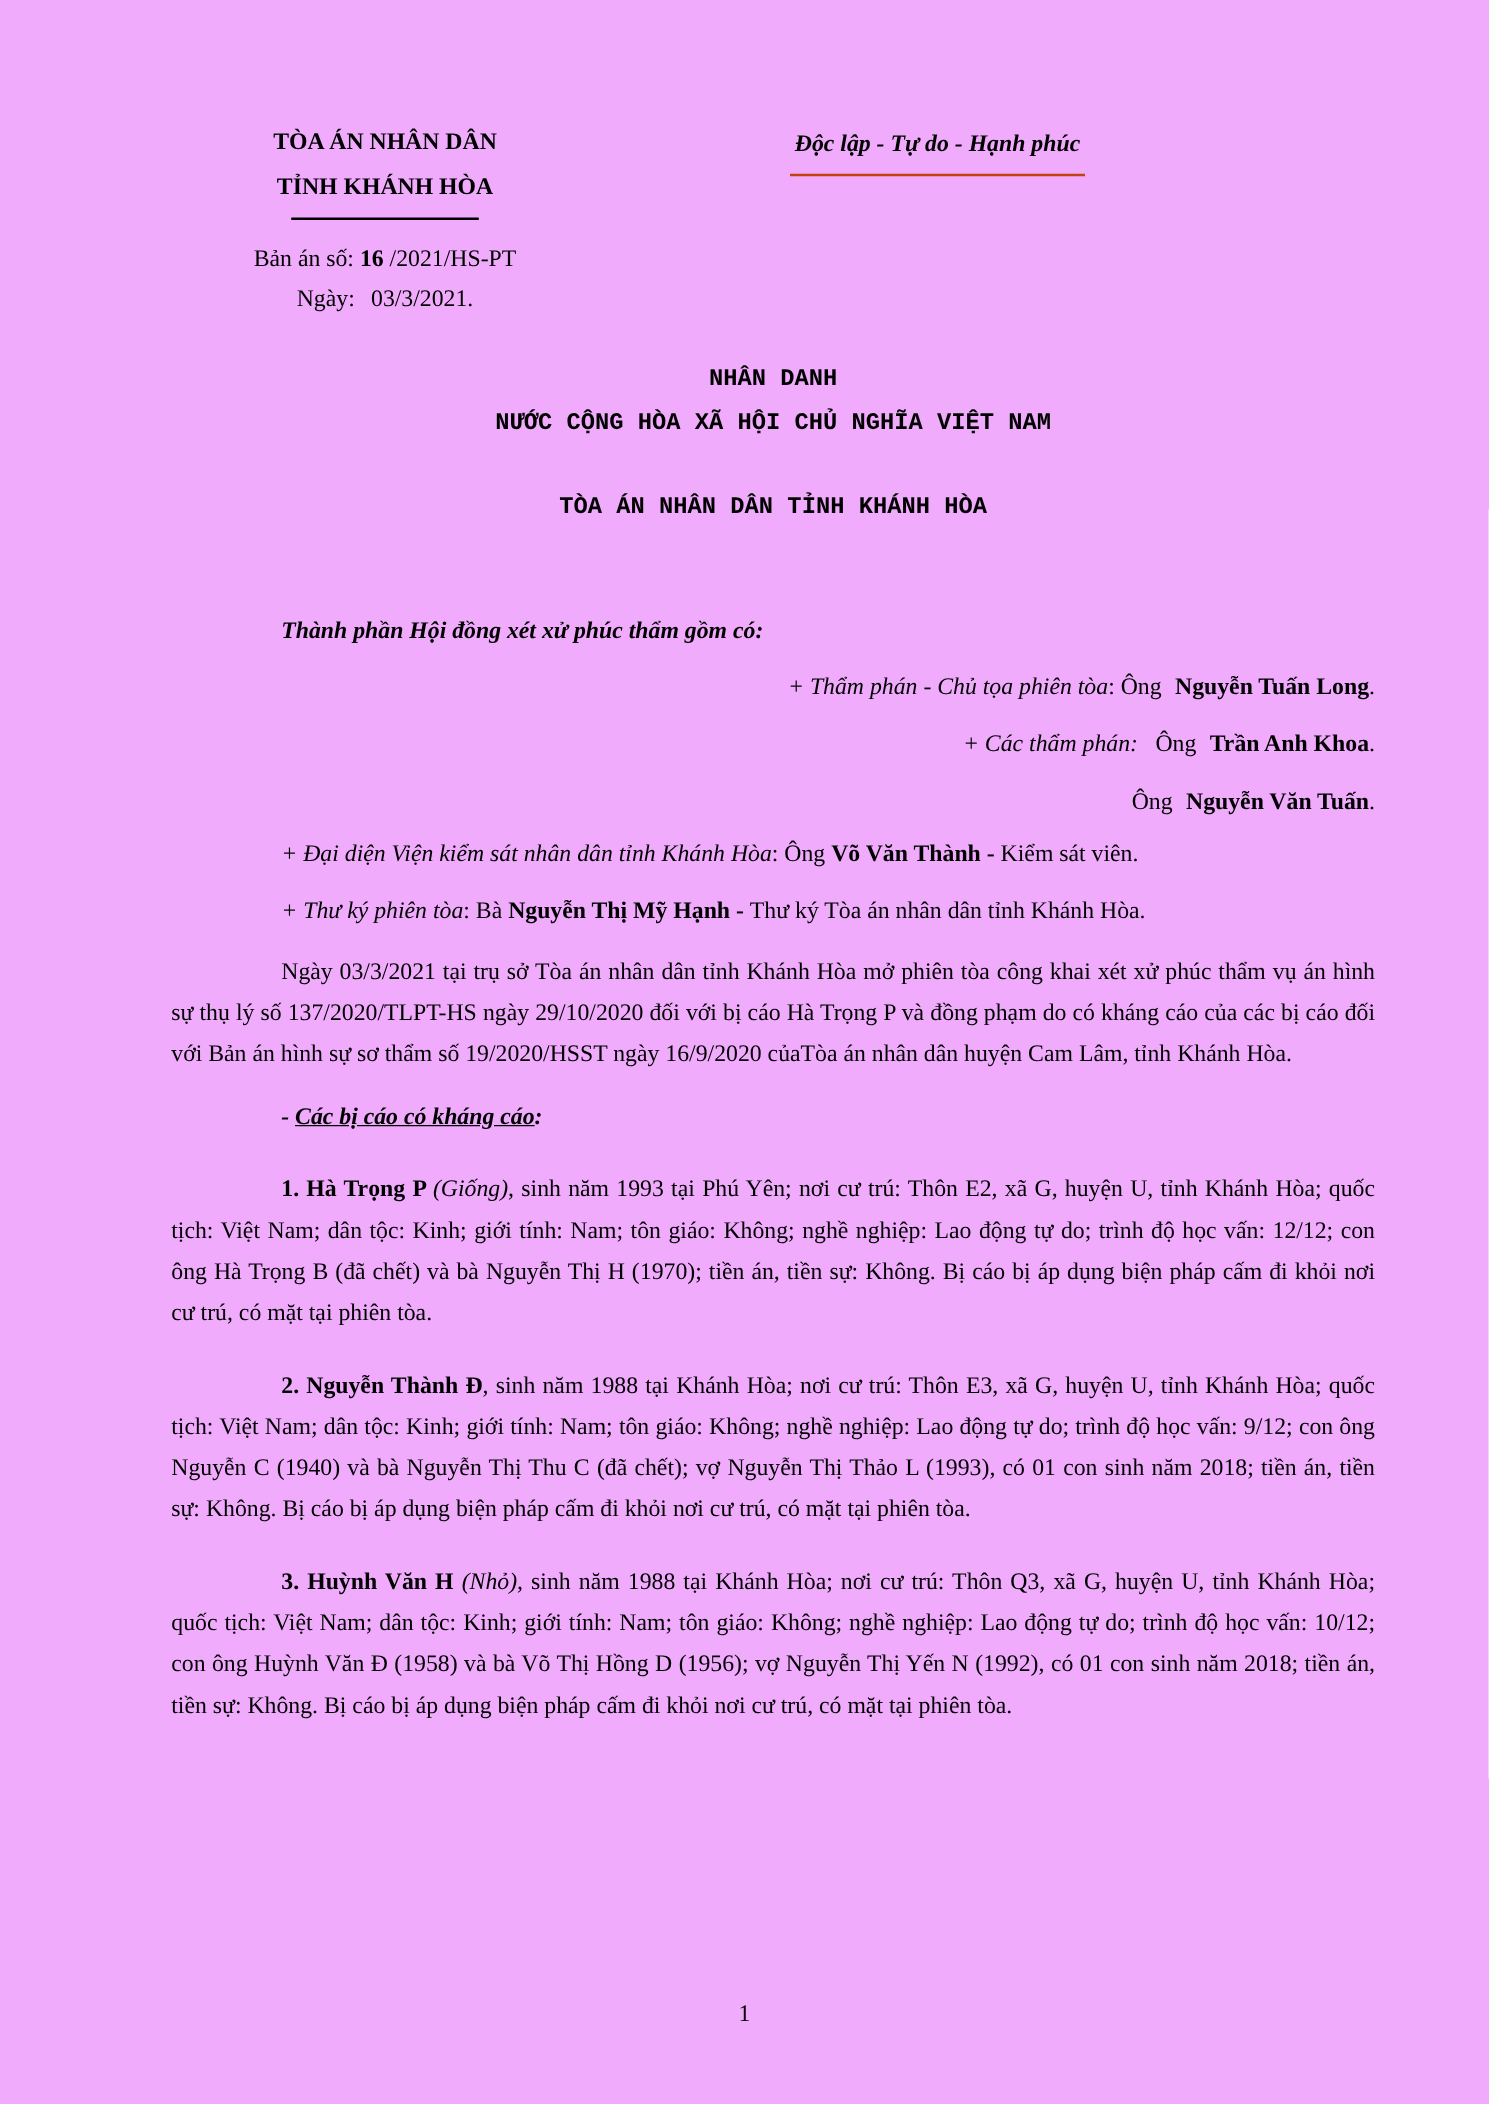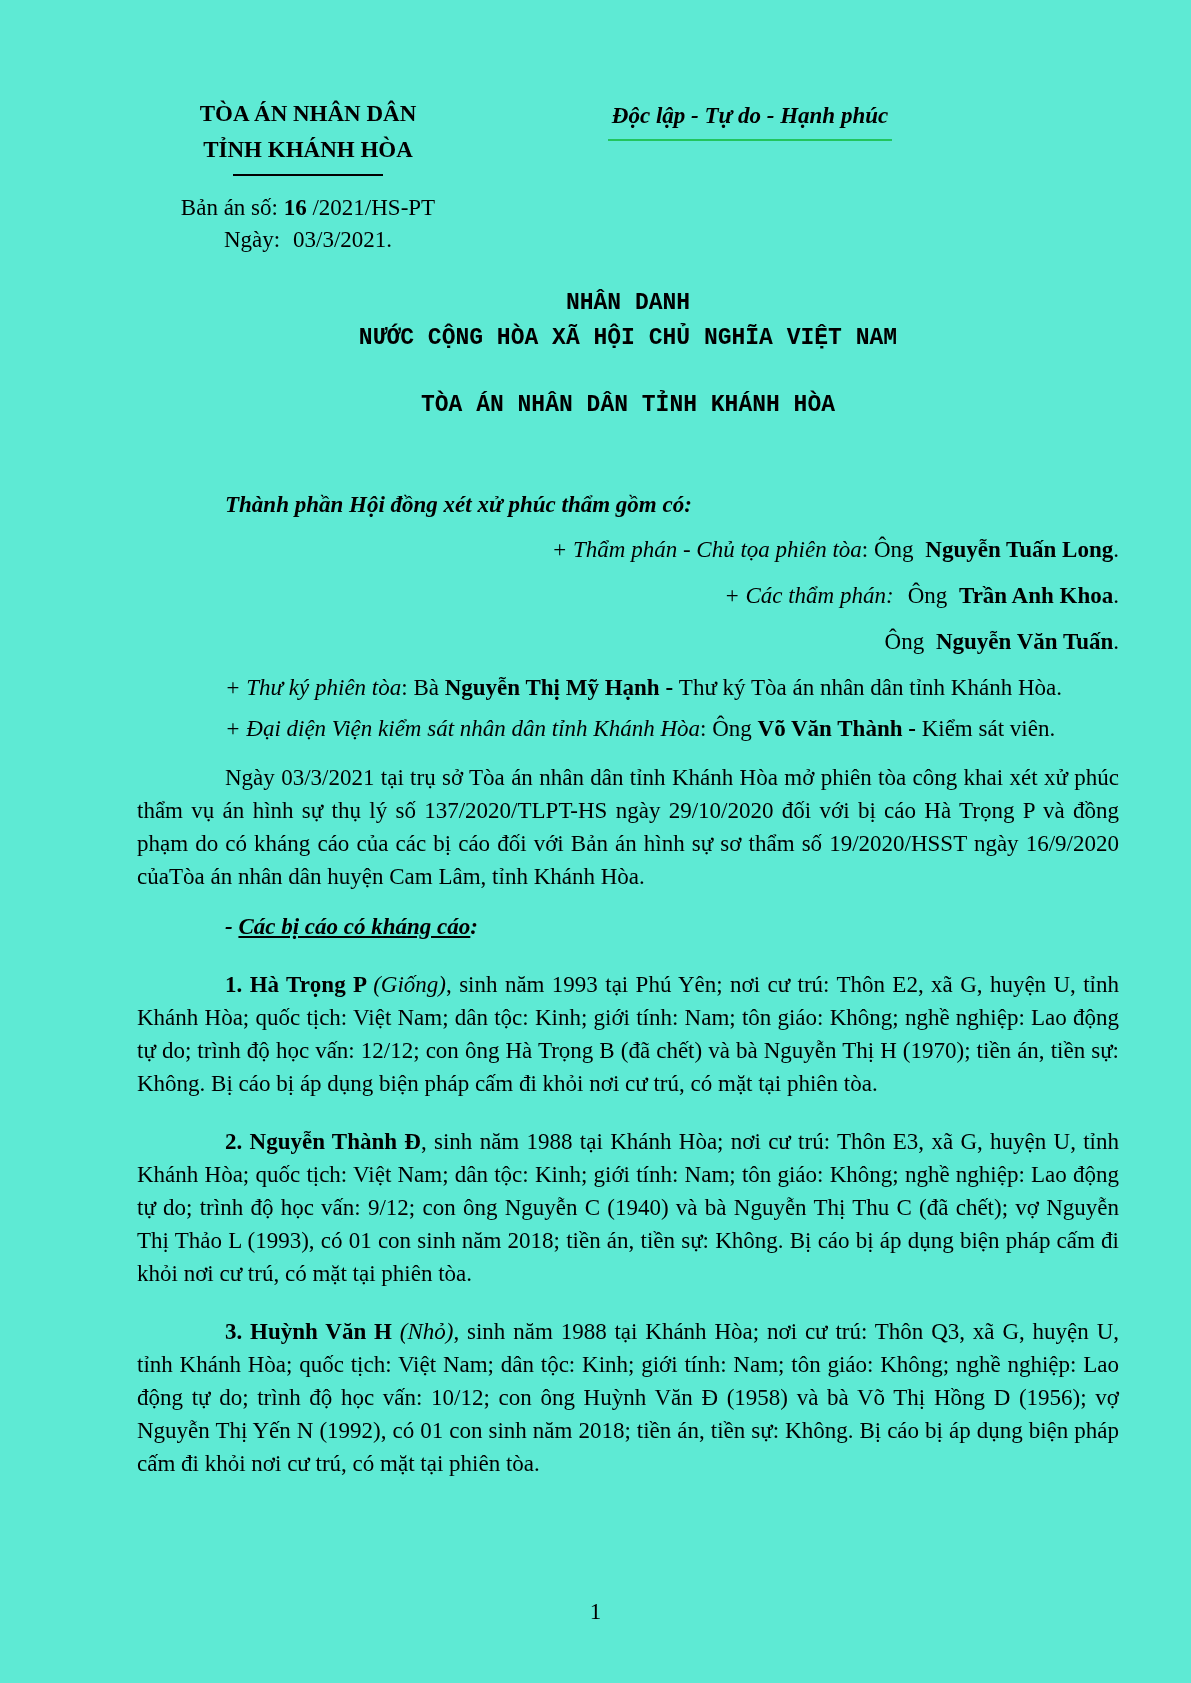--- a/index.html
+++ b/index.html
@@ -4,27 +4,27 @@
 <style>
   html, body {
     margin: 0;
     padding: 0;
     background: #ffffff;
   }
   .page {
     position: relative;
     width: 1191px;
     height: 1683px;
-    background: #5eead4;
+    background: #f0abfc;
     color: #000000;
     font-family: "Liberation Serif", "DejaVu Serif", serif;
-    font-size: 23px;
+    font-size: 19px;
     line-height: 33px;
     box-sizing: border-box;
-    padding: 96px 72px 0 137px;
+    padding: 96px 91px 0 137px;
     overflow: hidden;
   }
   .bold { font-weight: bold; }
   .i { font-style: italic; }
   .bi { font-weight: bold; font-style: italic; }
   .u { text-decoration: underline; }
   .center { text-align: center; font-family: Liberation Mono, monospace; }
 
   
   .header {
@@ -47,21 +47,21 @@
     width: 150px;
     border-top: 2px solid #000;
     margin: 6px auto 0 auto;
   }
   .motto-wrap { margin-top: 2px; }
   .motto {
     display: inline-block;
     font-weight: bold;
     font-style: italic;
     padding: 0 4px 5px 4px;
-    border-bottom: 2px solid #22c55e;
+    border-bottom: 2px solid #c2410c;
   }
   .case-info {
     text-align: center;
     margin-top: 16px;
     line-height: 32px;
     white-space: nowrap;
   }
   .date-val { margin-left: 13px; }
 
   
@@ -143,23 +143,23 @@
   <div class="bold center court-title">TÒA ÁN NHÂN DÂN TỈNH KHÁNH HÒA</div>
 
   <p class="heading-panel"><span class="bi">Thành phần Hội đồng xét xử phúc thẩm gồm có:</span></p>
 
   <p class="panel-line"><span class="i">+ Thẩm phán - Chủ tọa phiên tòa</span><span>: Ông </span><b class="gap-sm">Nguyễn Tuấn Long</b><span>.</span></p>
 
   <p class="panel-line"><span class="i">+ Các thẩm phán:</span><span class="gap">Ông </span><b class="gap-sm">Trần Anh Khoa</b><span>.</span></p>
 
   <p class="panel-line judge3"><span>Ông </span><b class="gap-sm">Nguyễn Văn Tuấn</b><span>.</span></p>
 
+  <p class="para prosecutor"><span class="i">+ Đại diện Viện kiểm sát nhân dân tỉnh Khánh Hòa</span><span>: Ông </span><b>Võ Văn Thành</b><b> - </b><span>Kiểm sát viên.</span></p>
+
   <p class="para clerk"><span class="i">+ Thư ký phiên tòa</span><span>: Bà </span><b>Nguyễn Thị Mỹ Hạnh</b><b> - </b><span>Thư ký Tòa án nhân dân tỉnh Khánh Hòa.</span></p>
-
-  <p class="para prosecutor"><span class="i">+ Đại diện Viện kiểm sát nhân dân tỉnh Khánh Hòa</span><span>: Ông </span><b>Võ Văn Thành</b><b> - </b><span>Kiểm sát viên.</span></p>
 
   <p class="para intro">Ngày 03/3/2021 tại trụ sở Tòa án nhân dân tỉnh Khánh Hòa mở phiên tòa công khai xét xử phúc thẩm vụ án hình sự thụ lý số 137/2020/TLPT-HS ngày 29/10/2020 đối với bị cáo Hà Trọng P và đồng phạm do có kháng cáo của các bị cáo đối với Bản án hình sự sơ thẩm số 19/2020/HSST ngày 16/9/2020 củaTòa án nhân dân huyện Cam Lâm, tỉnh Khánh Hòa.</p>
 
   <p class="defendants-heading"><b class="i">- </b><b class="i u">Các bị cáo có kháng cáo</b><b class="i">:</b></p>
 
   <p class="para def"><b>1. Hà Trọng P </b><span class="i">(Giống)</span><span>, sinh năm 1993 tại Phú Yên; nơi cư trú: Thôn E2, xã G, huyện U, tỉnh Khánh Hòa; quốc tịch: Việt Nam; dân tộc: Kinh; giới tính: Nam; tôn giáo: Không; nghề nghiệp: Lao động tự do; trình độ học vấn: 12/12; con ông Hà Trọng B (đã chết) và bà Nguyễn Thị H (1970); tiền án, tiền sự: Không. Bị cáo bị áp dụng biện pháp cấm đi khỏi nơi cư trú, có mặt tại phiên tòa.</span></p>
 
   <p class="para def"><b>2. Nguyễn Thành Đ</b><span class="i"></span><span>, sinh năm 1988 tại Khánh Hòa; nơi cư trú: Thôn E3, xã G, huyện U, tỉnh Khánh Hòa; quốc tịch: Việt Nam; dân tộc: Kinh; giới tính: Nam; tôn giáo: Không; nghề nghiệp: Lao động tự do; trình độ học vấn: 9/12; con ông Nguyễn C (1940) và bà Nguyễn Thị Thu C (đã chết); vợ Nguyễn Thị Thảo L (1993), có 01 con sinh năm 2018; tiền án, tiền sự: Không. Bị cáo bị áp dụng biện pháp cấm đi khỏi nơi cư trú, có mặt tại phiên tòa.</span></p>
 
   <p class="para def"><b>3. Huỳnh Văn H </b><span class="i">(Nhỏ)</span><span>, sinh năm 1988 tại Khánh Hòa; nơi cư trú: Thôn Q3, xã G, huyện U, tỉnh Khánh Hòa; quốc tịch: Việt Nam; dân tộc: Kinh; giới tính: Nam; tôn giáo: Không; nghề nghiệp: Lao động tự do; trình độ học vấn: 10/12; con ông Huỳnh Văn Đ (1958) và bà Võ Thị Hồng D (1956); vợ Nguyễn Thị Yến N (1992), có 01 con sinh năm 2018; tiền án, tiền sự: Không. Bị cáo bị áp dụng biện pháp cấm đi khỏi nơi cư trú, có mặt tại phiên tòa.</span></p>

